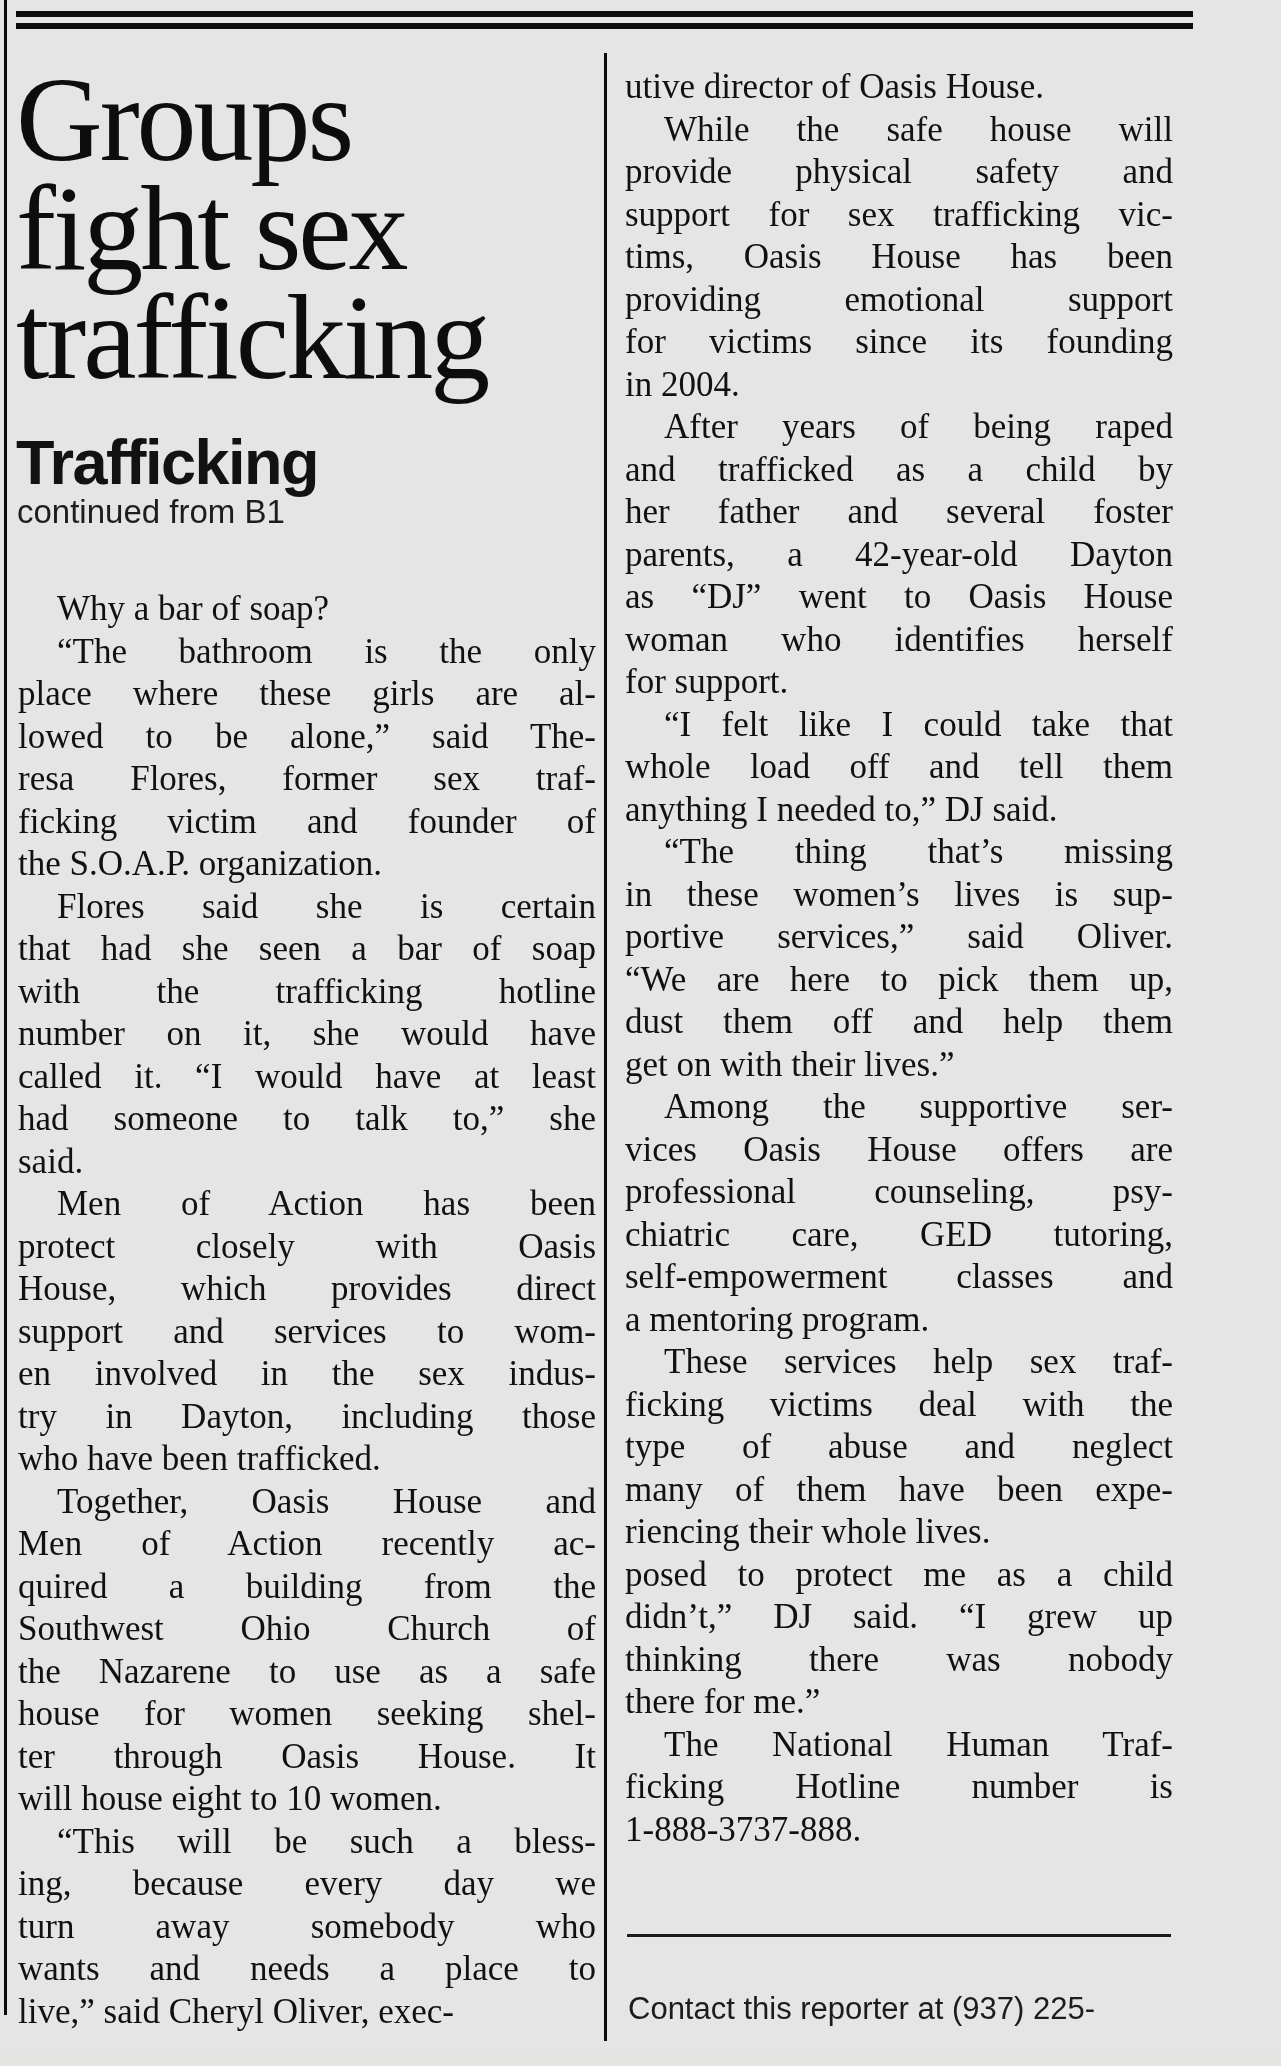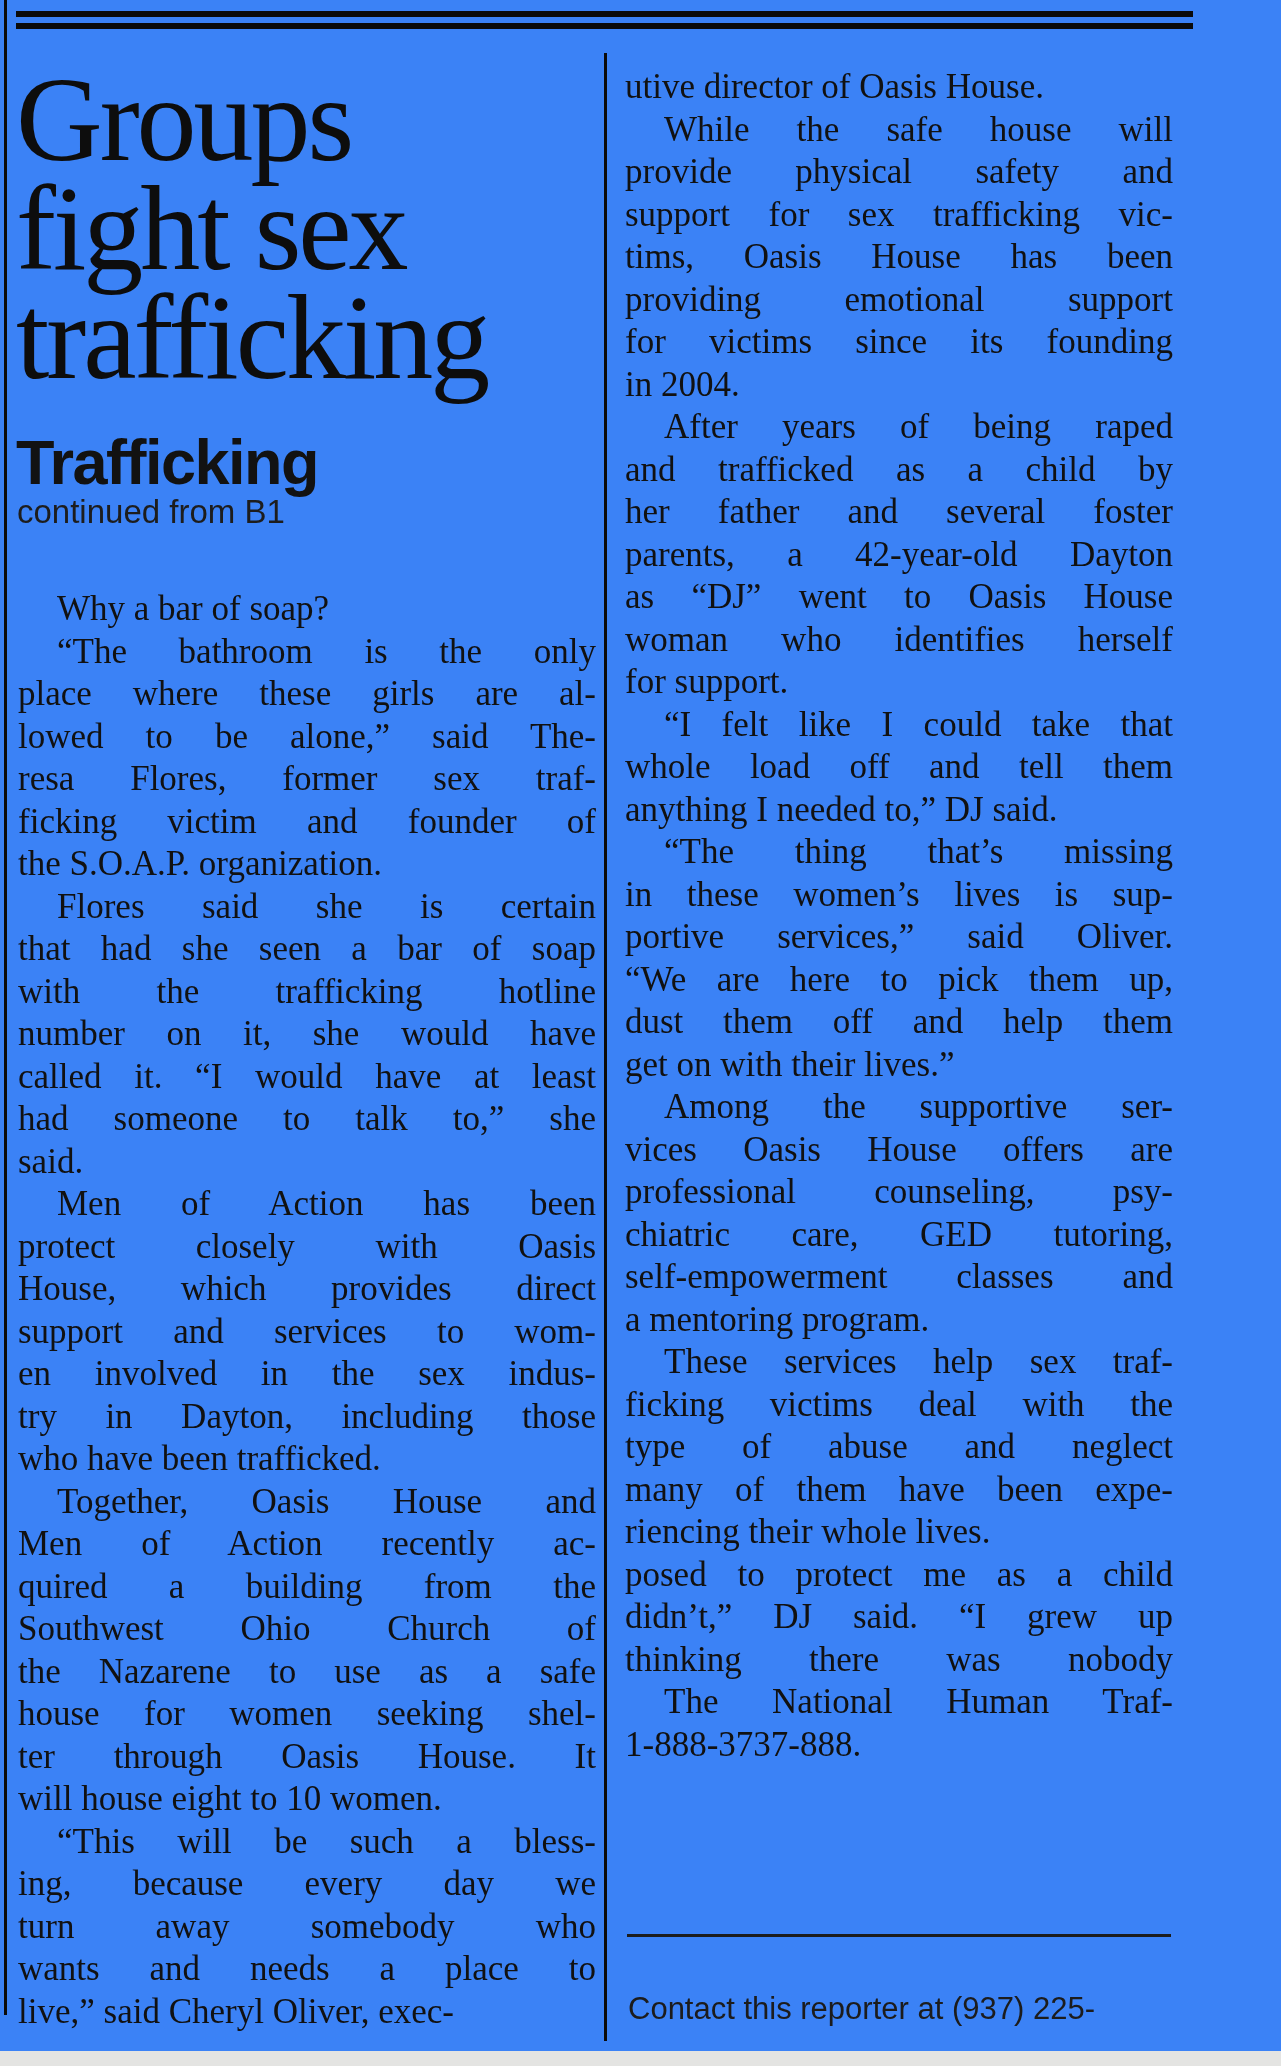--- a/index.html
+++ b/index.html
@@ -71,21 +71,21 @@
   }
   .contact {
     position: absolute; left: 628px; top: 1946px;
     font-family: "Liberation Sans", sans-serif;
     font-size: 31px; line-height: 37.5px; color: #1c1c1c; margin-top: 44px;
   }
 </style>
 </head>
 <body>
 
-<div class="page" style="background: #3b82f6; color: rgb(17, 17, 17); text-decoration: underline;">
+<div class="page" style="background: #e5e5e5; color: rgb(17, 17, 17); text-decoration: underline;">
 
   <div class="rule-left"></div>
 
   <div class="double-rule">
     <div class="dr-line"></div>
     <div class="dr-gap"></div>
     <div class="dr-line"></div>
   </div>
 
   <h1 class="headline">
@@ -168,21 +168,23 @@
       <div class="line">self-empowerment classes and</div>
       <div class="line last">a mentoring program.</div>
       <div class="line indent">These services help sex traf-</div>
       <div class="line">ficking victims deal with the</div>
       <div class="line">type of abuse and neglect</div>
       <div class="line">many of them have been expe-</div>
       <div class="line last">riencing their whole lives.</div>
       <div class="line">posed to protect me as a child</div>
       <div class="line">didn’t,” DJ said. “I grew up</div>
       <div class="line">thinking there was nobody</div>
+      <div class="line last">there for me.”</div>
       <div class="line indent">The National Human Traf-</div>
+      <div class="line">ficking Hotline number is</div>
       <div class="line last">1-888-3737-888.</div>
     </div>
 
   <div class="contact-rule"></div>
 
   <div class="contact">
     <div class="contact-line">Contact this reporter at (937) 225-</div>
   </div>
 
   <div class="bottom-strip" style="background: rgb(228, 228, 226);"></div>

